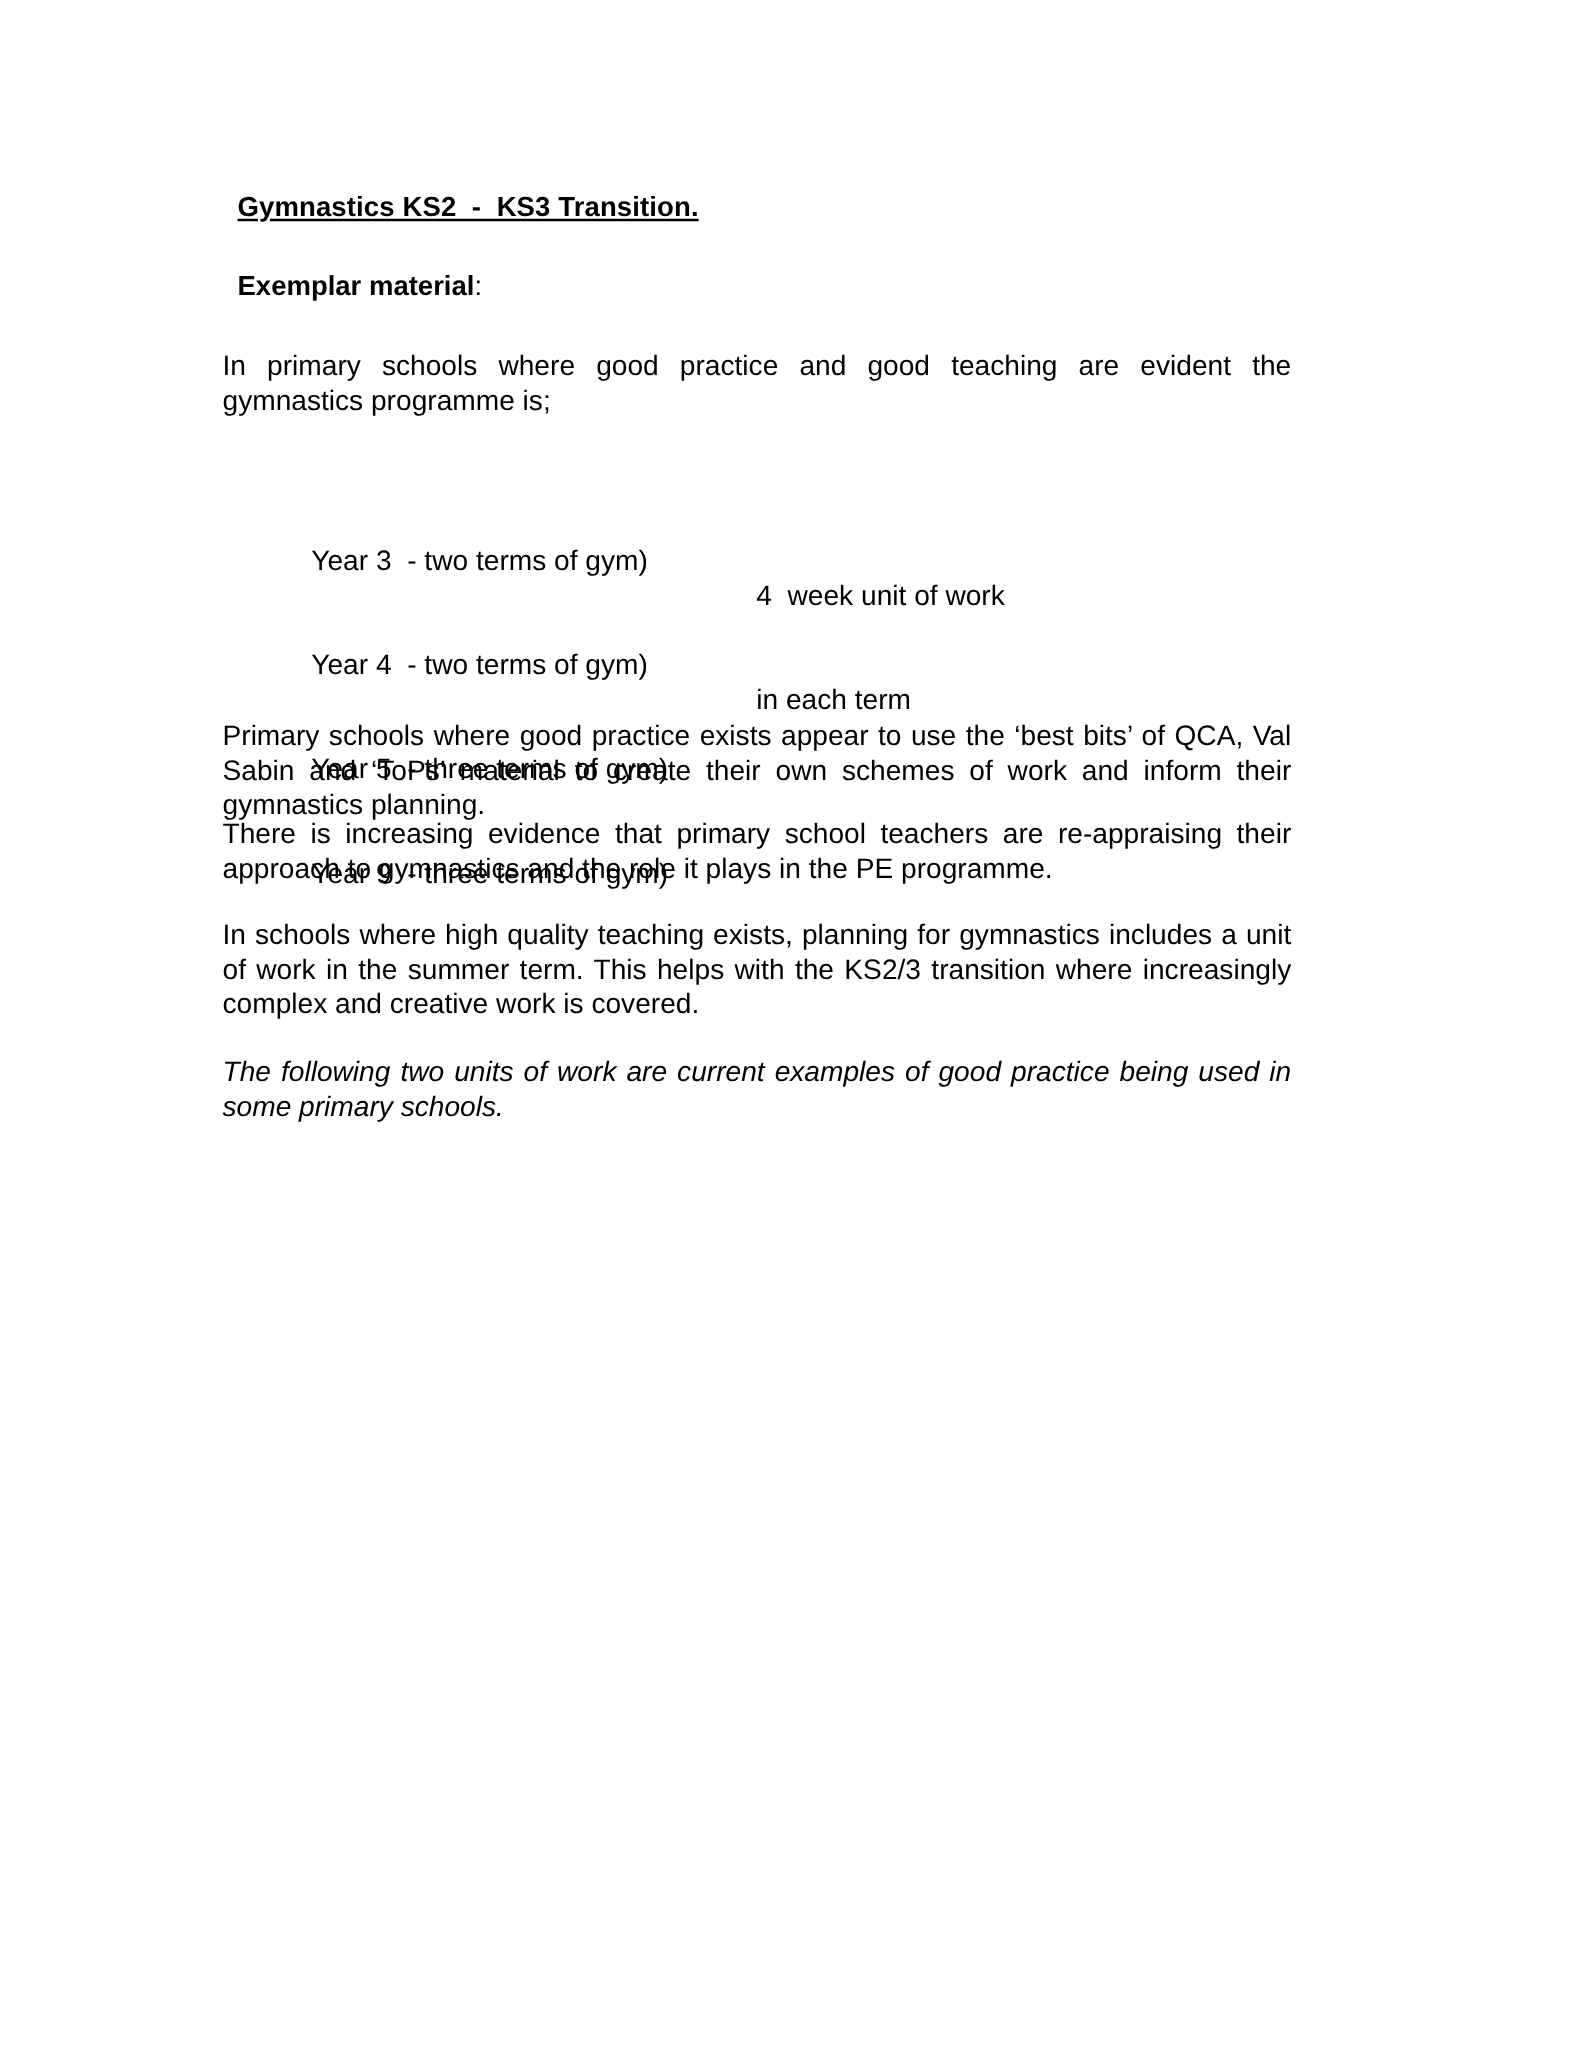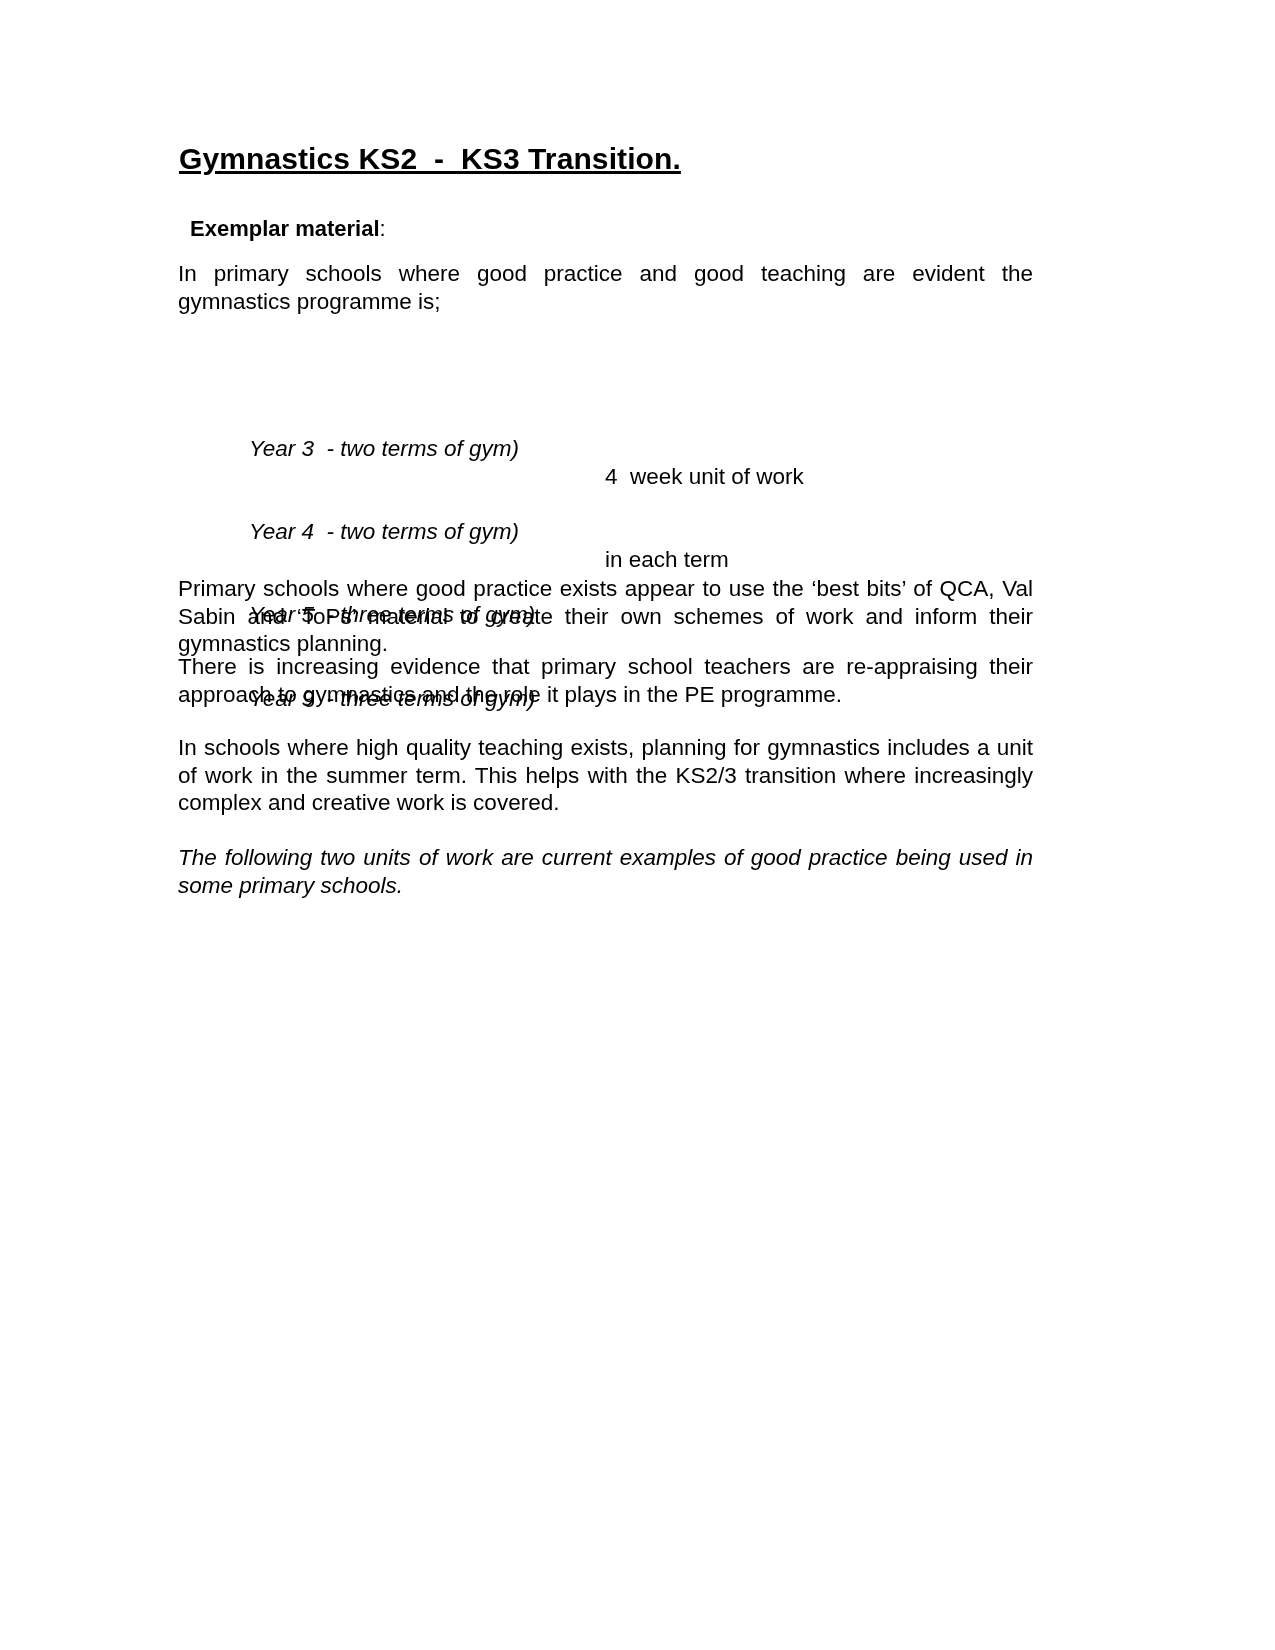--- a/index.html
+++ b/index.html
@@ -3,53 +3,53 @@
   <meta charset="utf-8">
   <style>
     html, body { margin: 0; padding: 0; background: #ffffff; }
     body {
       width: 1275px; height: 1650px; position: relative; overflow: hidden;
       font-family: "Liberation Sans", sans-serif; color: #000;
     }
     .page { position: absolute; left: 178px; top: 0; width: 855px; }
     .title {
       position: absolute; top: 141px; left: 0;
-      font-size: 30px; font-weight: bold; text-decoration: underline;
-      white-space: pre; margin: 1px; letter-spacing: 0.1px;
+      font-size: 22px; font-weight: bold; text-decoration: underline;
+      white-space: pre; margin: 12px; letter-spacing: 0.1px;
     }
     .subhead {
       position: absolute; top: 216px; left: 12px;
       font-size: 22px; margin: 0; white-space: pre;
     }
     .subhead b { font-weight: bold; }
     .para {
       position: absolute; left: 0; width: 855px;
       font-size: 22.5px; line-height: 27.5px; margin: 0;
       text-align: justify;
     }
     .para.last-left { text-align-last: left; }
     .list {
       position: absolute; left: 71px; top: 379px;
       font-size: 22.5px; line-height: 27.8px; white-space: pre;
     }
-    .list-row { height: 27.8px; font-style: italic; }
+    .list-row { height: 27.8px; }
     .note {
       position: absolute; left: 427px; top: 407px;
       font-size: 22.5px; line-height: 27.8px; white-space: pre;
     }
   </style>
 </head>
 <body>
 
 <div class="page">
   <h1 class="title">Gymnastics KS2  -  KS3 Transition.</h1>
 
   <p class="subhead"><b>Exemplar material</b><span>:</span></p>
 
-  <p class="para last-left" style="top:260px;">In primary schools where good practice and good teaching are evident the gymnastics programme is;</p>
+  <p class="para last-left" style="top:279px;">In primary schools where good practice and good teaching are evident the gymnastics programme is;</p>
 
   <div class="list">
     <div class="list-row"><span>Year 3</span><span>  - two terms of gym)</span></div>
     <div class="list-row"><span>Year 4</span><span>  - two terms of gym)</span></div>
     <div class="list-row"><span>Year 5</span><span>  - three terms of gym)</span></div>
     <div class="list-row"><span>Year 9</span><span>  - three terms of gym)</span></div>
   </div>
 
   <div class="note">
     <div>4  week unit of work</div>

